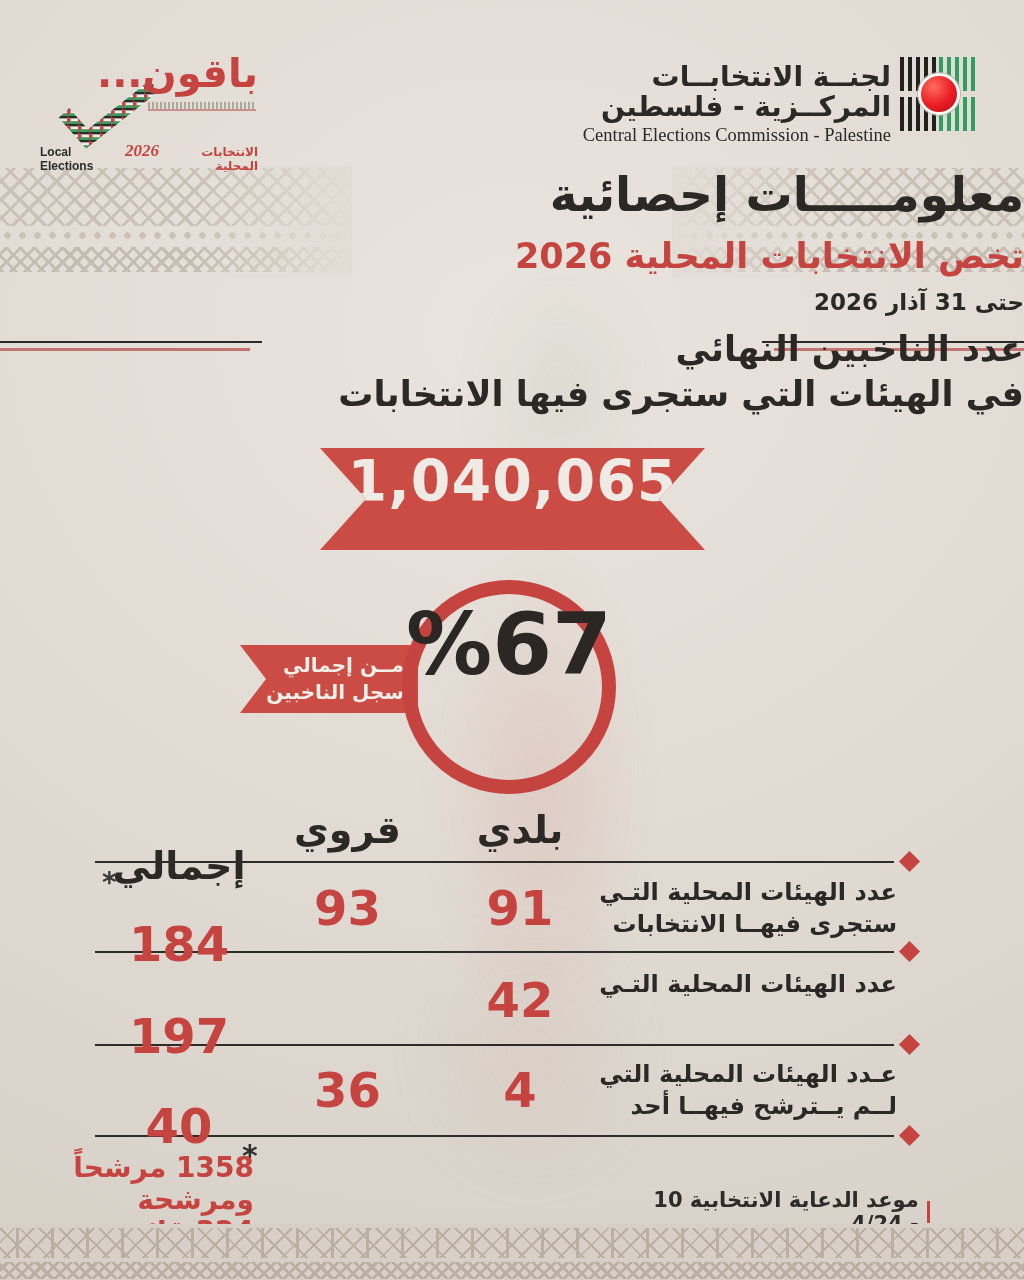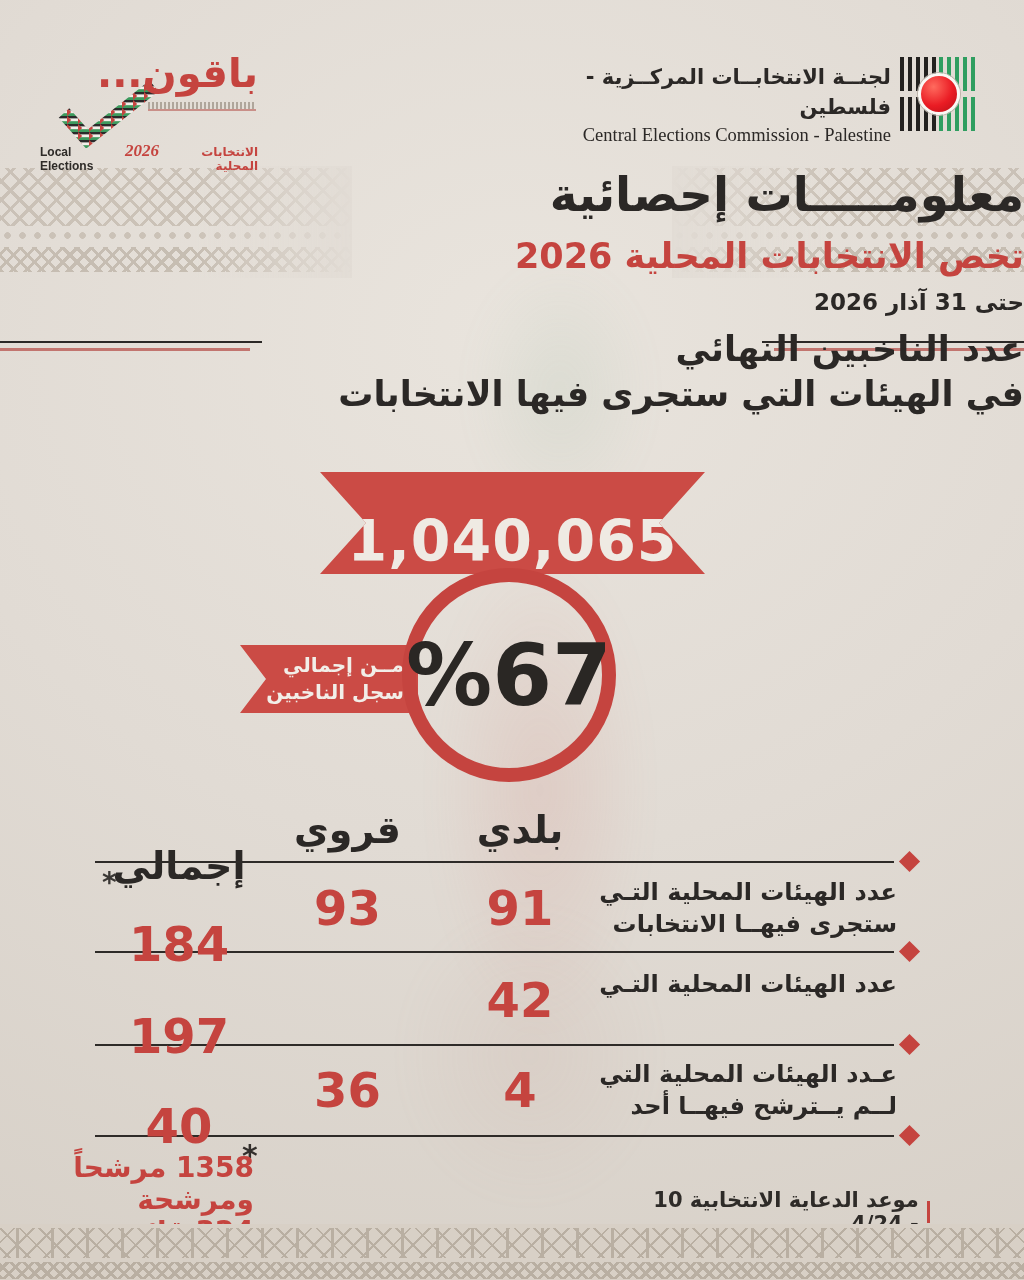--- a/index.html
+++ b/index.html
@@ -48,21 +48,21 @@
   
   .check-svg{left:56px;top:76px;}
   .baqoon-title{left:146px;top:50px;width:112px;font-size:40px;line-height:46px;font-weight:700;color:#C5443F;text-align:right;}
   .baqoon-dots{left:148px;top:102px;width:108px;height:7px;background-image:repeating-linear-gradient(90deg,#AFา6 0 2px,transparent 2px 4px);background-image:repeating-linear-gradient(90deg,#AFA69B 0 2px,transparent 2px 4px);border-bottom:2px solid #C98F88;}
   .baqoon-sub{left:40px;top:114px;width:218px;display:flex;justify-content:flex-end;align-items:baseline;gap:5px;margin-top:27px;}
   .baqoon-sub .en{font-size:12px;font-weight:700;color:#2E2B28;font-family:"Liberation Sans",sans-serif;}
   .baqoon-sub .yr{font-size:17px;color:#C5443F;font-family:"Liberation Serif",serif;font-style:italic;font-weight:700;}
   .baqoon-sub .ar{font-size:12px;font-weight:700;color:#C5443F;}
 
   .cec-text{left:553px;top:62px;width:338px;text-align:right;}
-  .cec-ar{font-size:21px;font-weight:700;color:#2B2826;line-height:30px;}
+  .cec-ar{font-size:28px;font-weight:700;color:#2B2826;line-height:30px;}
   .cec-en{font-size:18.5px;color:#2B2826;font-family:"Liberation Serif",serif;line-height:26px;}
   .cec-mark{left:900px;top:57px;width:78px;height:74px;}
   .cec-bars-l{position:absolute;left:0;top:0;width:39px;height:100%;background:repeating-linear-gradient(90deg,#23211F 0 4px,transparent 4px 8px);}
   .cec-bars-r{position:absolute;left:39px;top:0;width:39px;height:100%;background:repeating-linear-gradient(90deg,#2F9E60 0 4px,transparent 4px 8px);}
   .cec-gap{position:absolute;left:0;top:46%;width:100%;height:8%;background:#E2DCD5;}
   .cec-ball{position:absolute;left:50%;top:50%;transform:translate(-50%,-50%);width:36px;height:36px;border-radius:50%;
     background:radial-gradient(circle at 35% 30%, #FF6B5E 0%, #EA1C24 55%, #B80F17 100%);
     border:3px solid #FAF8F4;box-shadow:0 0 0 1px #BDB5AB;}
 
   
@@ -70,30 +70,30 @@
   .t-sub{top:232px;font-size:35px;line-height:48px;}
   .t-asof{top:286px;font-size:23px;line-height:32px;font-weight:700;}
   .v-h1{top:327px;font-size:35px;line-height:44px;padding-left:8px;}
   .v-h2{top:372px;font-size:35px;line-height:44px;}
   .rule{height:2px;background:#2B2826;}
   .rule-red{height:3px;background:#C2756F;}
 
   
   .ribbon{left:320px;top:448px;width:385px;height:102px;background:#CB4B45;
     clip-path:polygon(0 0,100% 0,calc(100% - 46px) 50%,100% 100%,0 100%,46px 50%);
-    display:flex;align-items:flex-end;justify-content:center;margin-top:24px;}
+    display:flex;align-items:flex-start;justify-content:center;}
   .ribbon span{font-size:57px;font-weight:700;color:#EFEAE3;letter-spacing:1px;}
 
   
   .pct-ribbon{left:240px;top:645px;width:178px;height:68px;background:#CB4B45;
     clip-path:polygon(0 0,100% 0,100% 100%,0 100%,26px 50%);
     display:flex;flex-direction:column;justify-content:center;align-items:flex-end;padding-right:14px;box-sizing:border-box;}
   .pct-ribbon div{font-size:20px;font-weight:700;color:#F2EEE8;line-height:27px;}
-  .pct-circle{left:402px;top:568px;width:186px;height:186px;border:14px solid #C5443F;border-radius:50%;
-    display:flex;align-items:center;justify-content:center;}
+  .pct-circle{left:402px;top:580px;width:186px;height:186px;border:14px solid #C5443F;border-radius:50%;
+    display:flex;align-items:flex-start;justify-content:center;}
   .pct-circle span{font-size:86px;font-weight:700;color:#2A2724;}
 
   
   .th{top:802px;font-size:38px;line-height:56px;font-weight:700;color:#2B2826;text-align:center;position:absolute;}
   .col-total{left:99px;width:160px;margin-top:36px;}
   .col-village{left:270px;width:155px;}
   .col-municipal{left:440px;width:160px;}
   .num{position:absolute;font-size:48px;line-height:60px;font-weight:700;color:#C5443F;text-align:center;}
   .r1n{top:878px;} .r2n{top:970px;} .r3n{top:1060px;}
   .rlabel{position:absolute;left:557px;width:340px;text-align:right;font-size:24px;line-height:32px;font-weight:700;color:#2B2826;}

